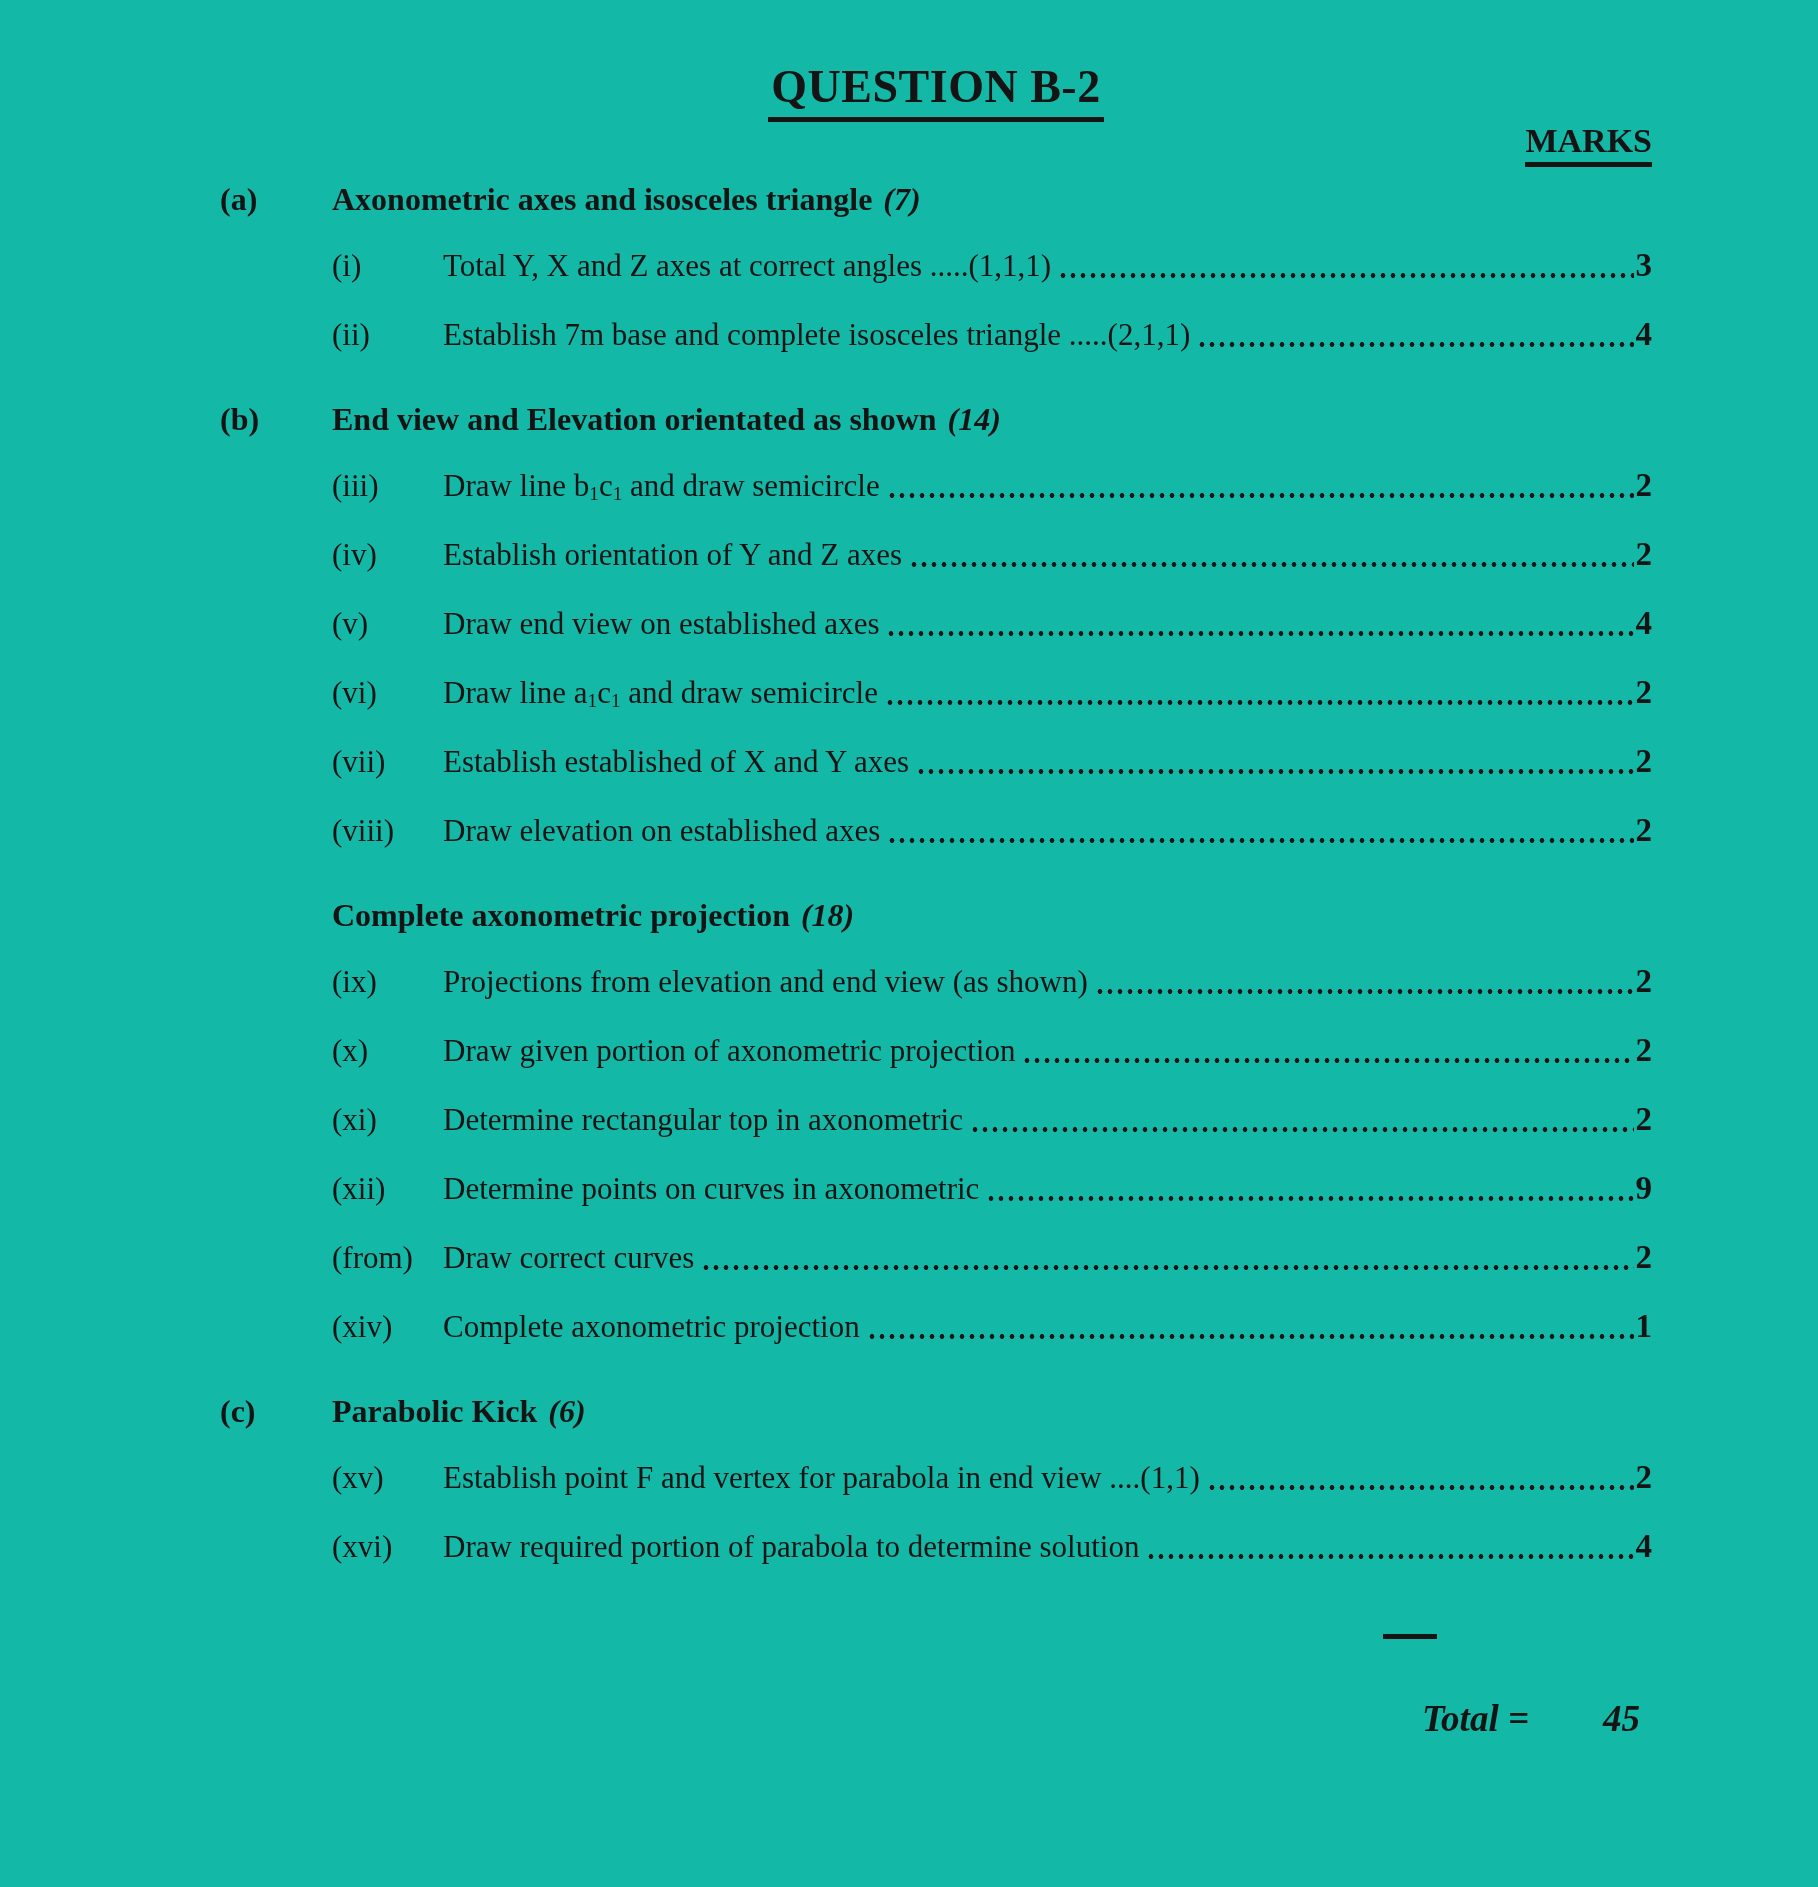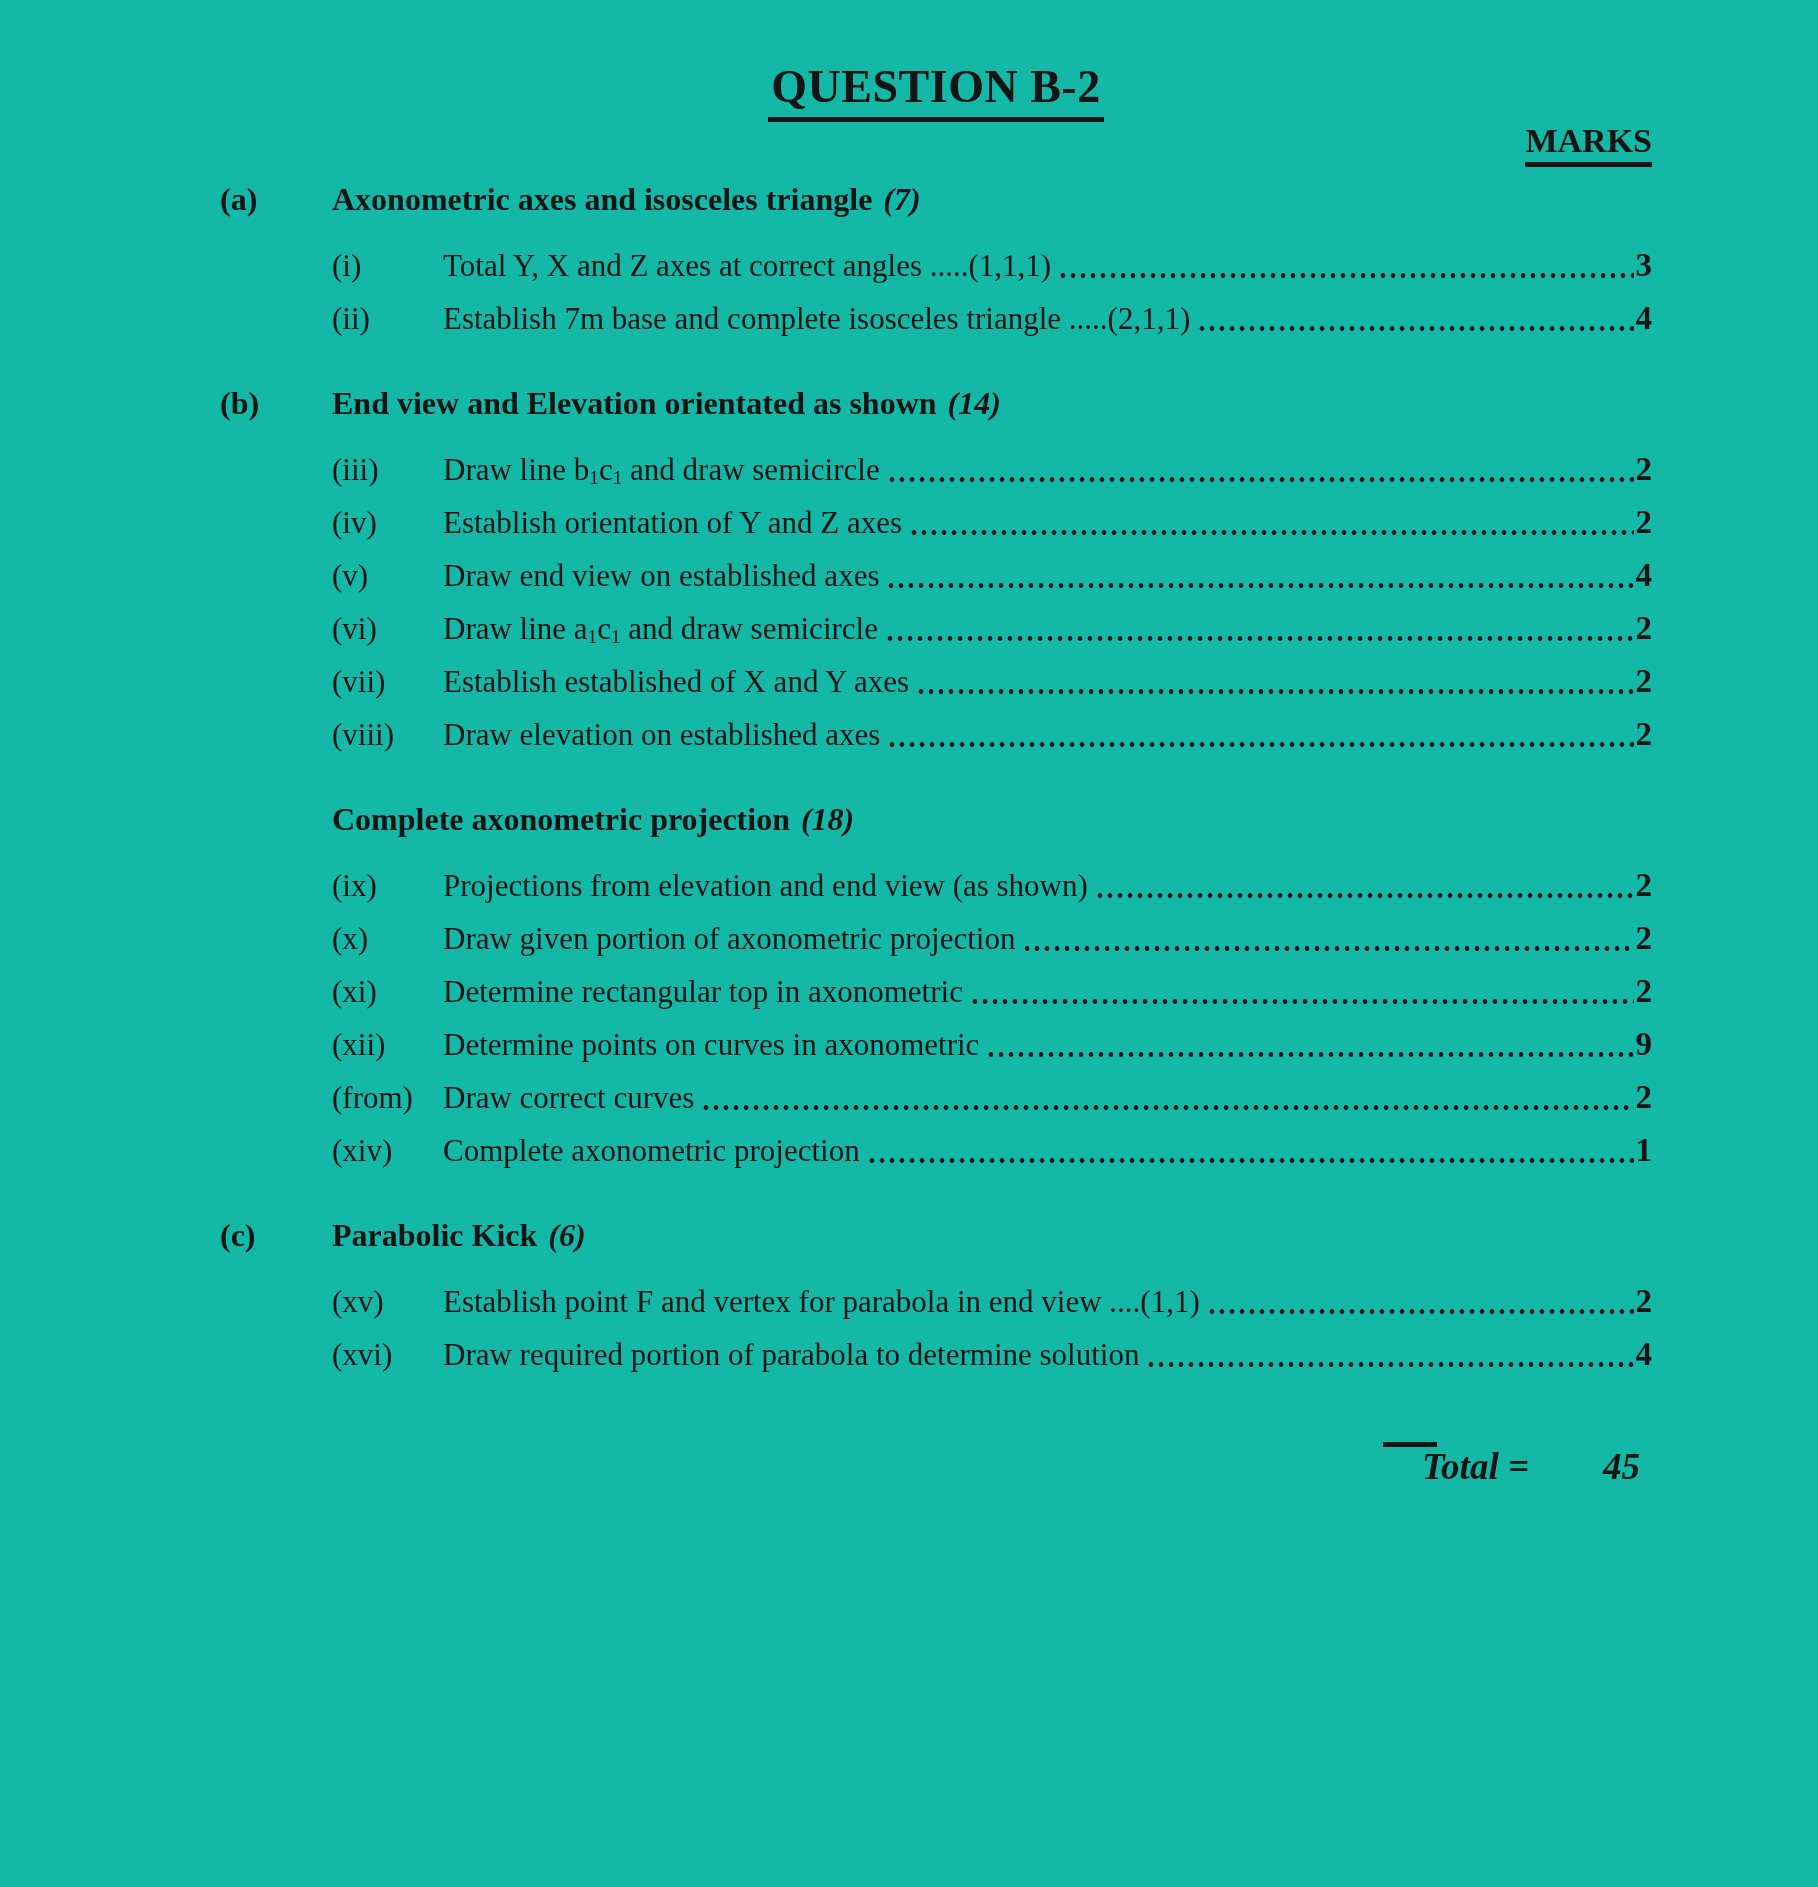--- a/index.html
+++ b/index.html
@@ -30,39 +30,39 @@
     border-bottom:5px solid #141414;
     padding-bottom:2px;
     white-space:nowrap;
   }
   .section { margin-top:44px; }
   .section.first { margin-top:12px; }
   .row { display:flex; align-items:baseline; line-height:40px; }
   .section-heading-row { font-size:32px; font-weight:bold; }
   .label-col { flex:0 0 112px; }
   .section-weight { font-style:italic; margin-left:11px; }
-  .item-row { margin-left:112px; margin-top:12px; font-size:31px; }
+  .item-row { margin-left:112px; margin-top:28px; font-size:31px; }
   .section-items .item-row:first-child { margin-top:26px; }
   .numeral-col { flex:0 0 111px; }
   .item-text { white-space:nowrap; }
   .item-text sub { font-size:0.62em; line-height:0; vertical-align:-0.22em; }
   .leader {
     flex:1 1 auto; min-width:26px;
     height:5px; align-self:flex-end;
     margin:0 2px 8px 7px;
     background-image:radial-gradient(circle, #161616 2.1px, rgba(0,0,0,0) 2.7px);
     background-size:10px 5px;
     background-repeat:repeat-x;
     background-position:left center;
   }
   .mark { flex:0 0 auto; font-weight:bold; font-size:33px; }
   .sum-line { width:54px; height:5px; background:#141414; margin:67px 0 0 1163px; }
   .total-row {
     display:flex; justify-content:flex-end; align-items:baseline;
-    gap:74px; padding-right:12px; 
+    gap:74px; padding-right:12px; margin-top:60px;
     font-size:37px; font-weight:bold; font-style:italic; line-height:40px;
   }
 </style>
 </head>
 <body>
 
 <div class="page">
   <div class="content">
 
     <div class="title-wrap">

